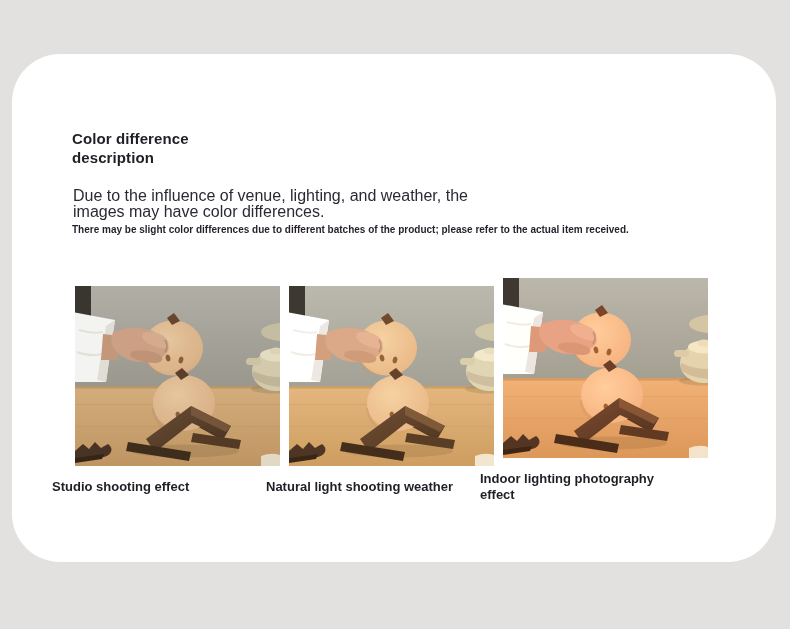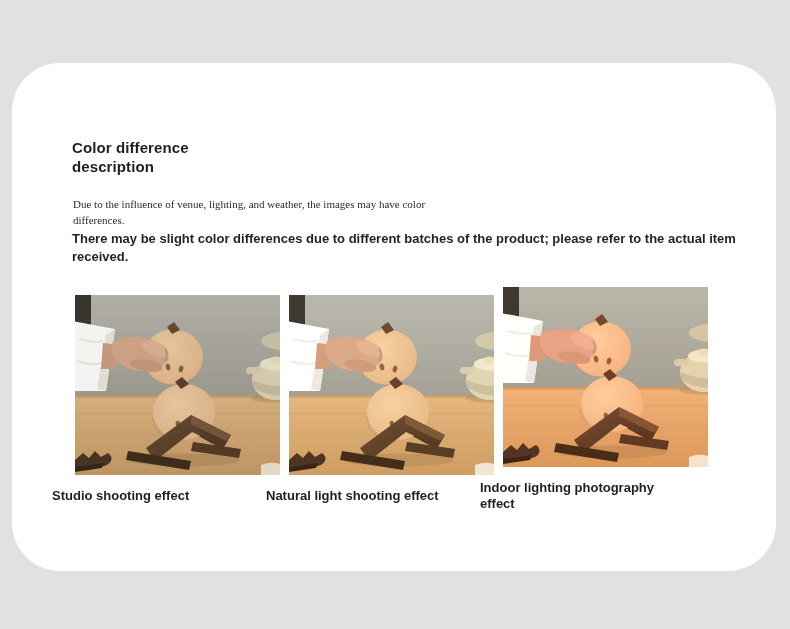--- a/index.html
+++ b/index.html
@@ -4,42 +4,41 @@
 <style>
   html, body { margin:0; padding:0; }
   body {
     width:790px; height:629px;
     background:#e2e1e0;
     font-family:"Liberation Sans", sans-serif;
     color:#211e26;
   }
   .stage { position:relative; width:790px; height:629px; overflow:hidden; }
   .card {
-    position:absolute; left:12px; top:63px;
+    position:absolute; left:12px; top:54px;
     width:764px; height:508px;
     background:#ffffff;
     border-radius:48px;
   }
   .section-title {
     position:absolute; left:60px; top:76px; margin:0;
     width:170px;
     font-size:15px; line-height:18.5px; font-weight:700;
     color:#211e26; letter-spacing:.1px;
   }
   .note-small {
     position:absolute; left:61px; top:134px; margin:0;
     width:400px;
-    font-size:11px; line-height:15.5px; font-weight:400;
+    font-size:16px; line-height:15.5px; font-weight:400;
     color:#2c2933;
-    font-family:Liberation Serif, serif;
   }
   .note-bold {
     position:absolute; left:60px; top:167px; margin:0;
     width:672px;
-    font-size:13px; line-height:17.5px; font-weight:700;
+    font-size:10px; line-height:17.5px; font-weight:700;
     color:#241f2b;
   }
   .figures {
     position:absolute; left:63px; top:224px;
     display:flex; gap:9px; align-items:center;
   }
   .photo-figure { width:205px; margin:0; position:relative; }
   .photo {
     width:205px; height:180px; overflow:hidden;
     background:#a7a59a;
@@ -254,21 +253,21 @@
       <path d="M4 44 q14 4 24 2" stroke="#e6e2dc" stroke-width="2" fill="none"></path>
       <path d="M2 66 q14 5 25 2" stroke="#e6e2dc" stroke-width="2" fill="none"></path>
       <path d="M28 48 L46 50 L42 74 L26 74 Z" fill="#c79878"></path>
       <path d="M38 46 C58 38 76 42 86 50 C94 57 96 63 91 68 C83 76 66 78 54 74 C44 70 36 62 36 54 Z" fill="#d0a183"></path>
       <path d="M68 47 C78 44 89 48 93 55 C95 60 92 64 85 62 C77 60 69 56 67 51 Z" fill="#d9ac8d"></path>
       <path d="M56 66 C66 63 80 65 86 70 C89 73 87 77 80 77 C70 77 60 74 55 70 Z" fill="#c49475"></path>
       <path d="M90 54 q4 6 0 12" stroke="#a97f62" stroke-width="1.5" fill="none" opacity="0.7"></path>
     </g>
   </svg>
 </div>
-          <figcaption class="caption">Natural light shooting effect</figcaption>
+          <figcaption class="caption">Natural light shooting weather</figcaption>
         </figure>
         <figure class="photo-figure">
           <div class="photo">
   <svg viewBox="0 0 205 180" preserveAspectRatio="none" xmlns="http://www.w3.org/2000/svg">
     <defs>
       <linearGradient id="gWall" x1="0" y1="0" x2="0" y2="1">
         <stop offset="0" stop-color="#b2b0a6"></stop>
         <stop offset="1" stop-color="#9b998e"></stop>
       </linearGradient>
       <linearGradient id="gTable" x1="0" y1="0" x2="0" y2="1">

